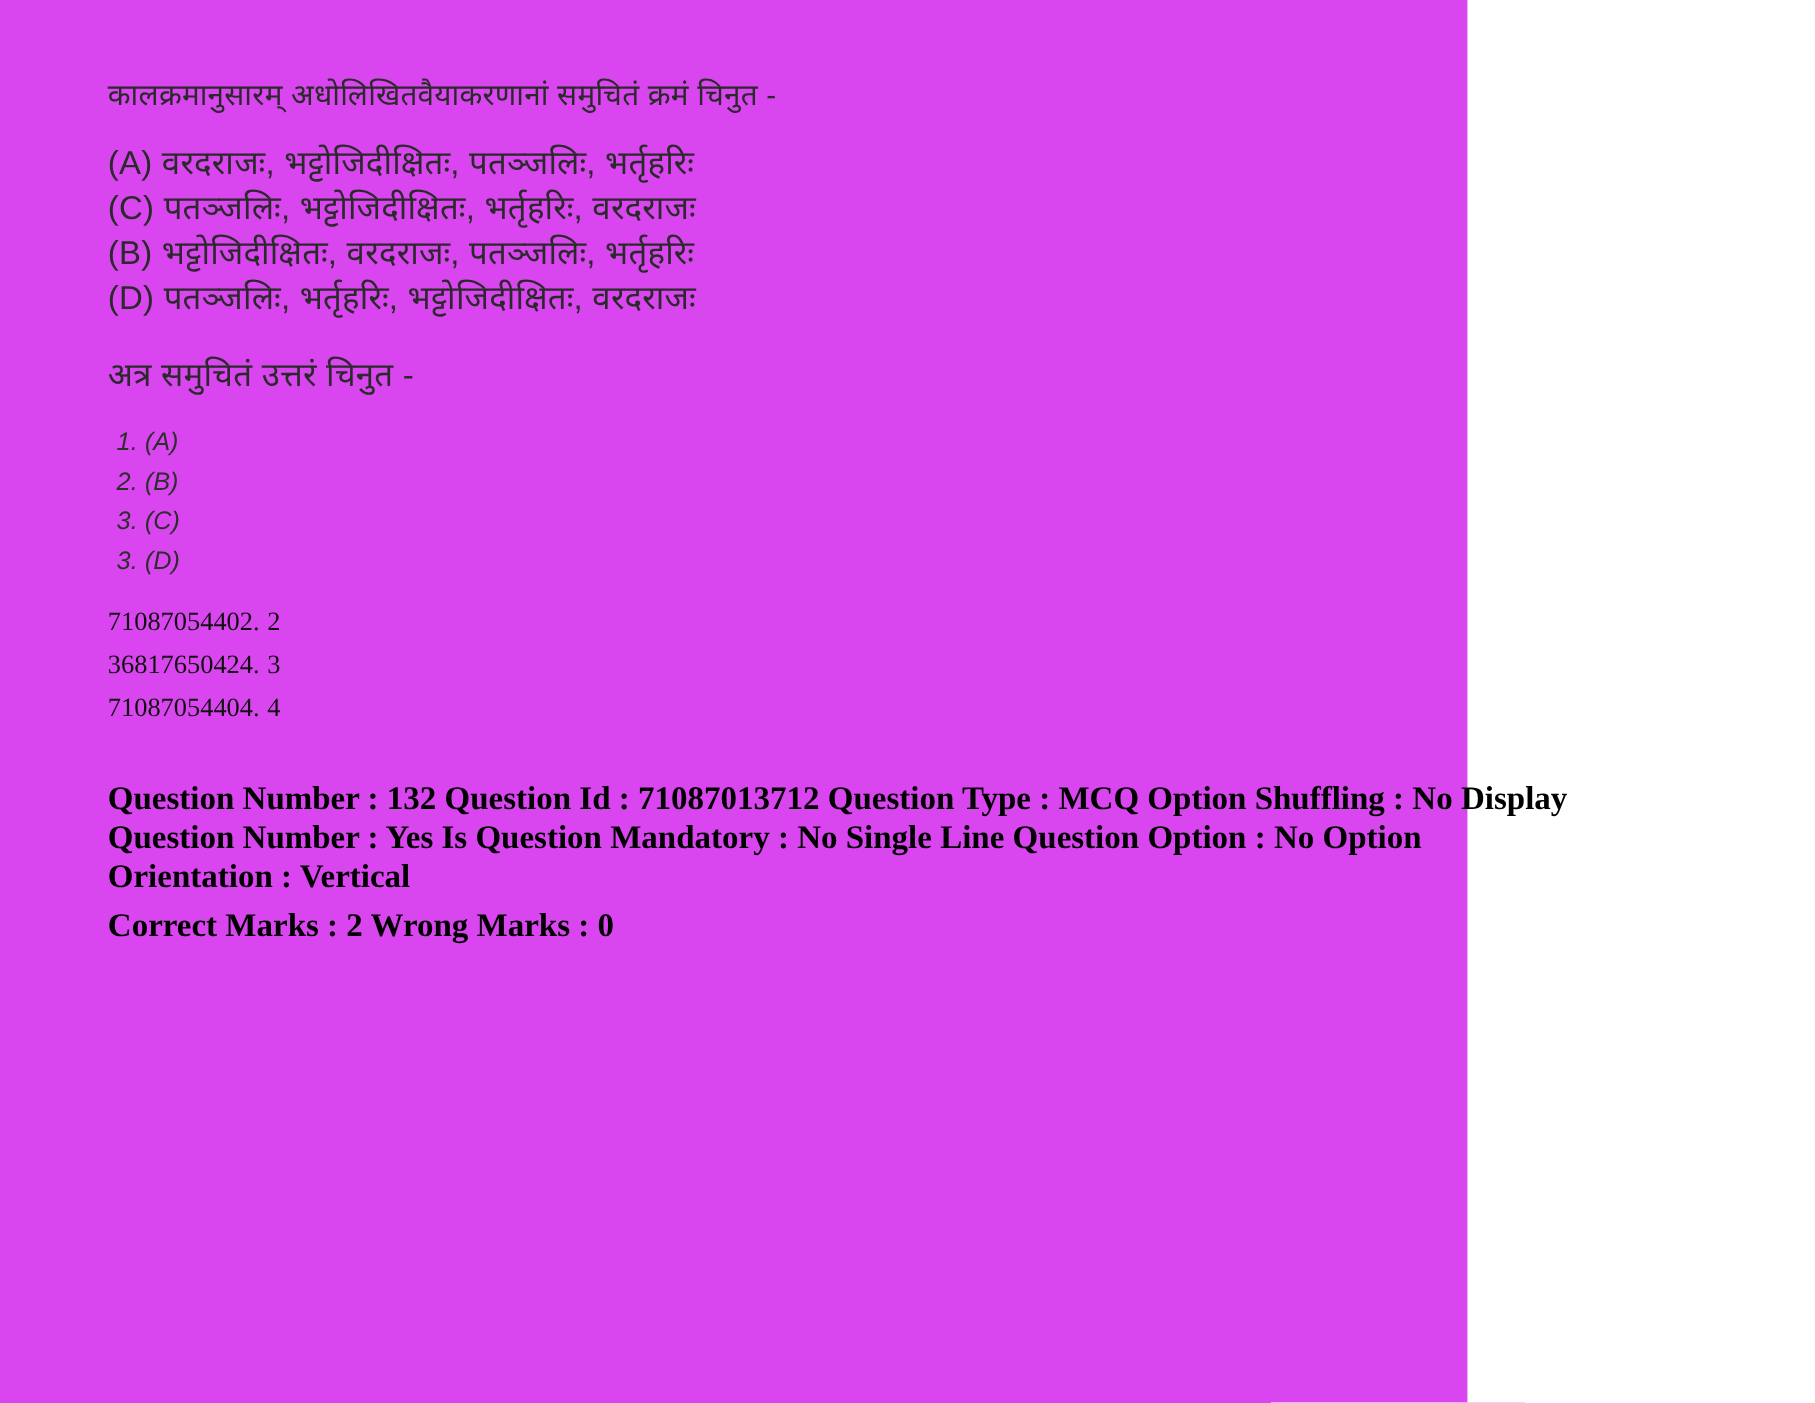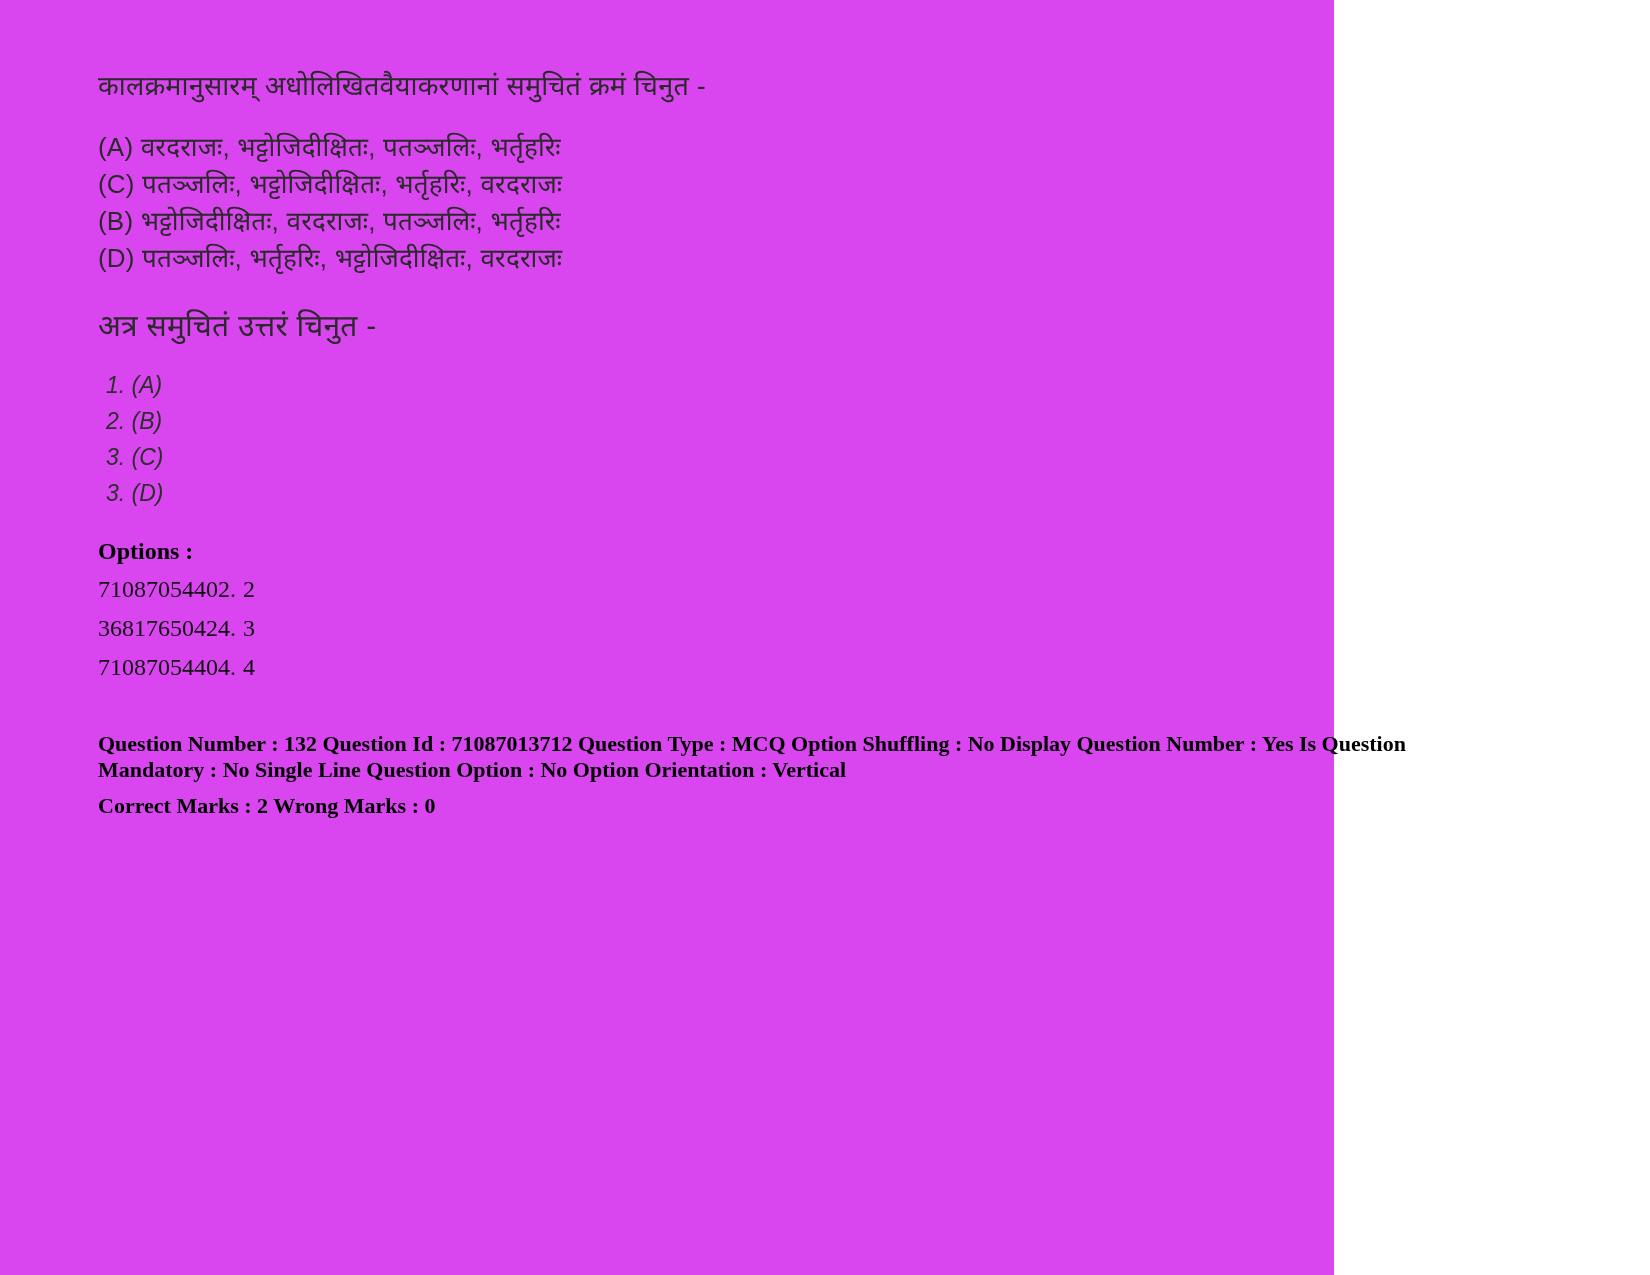--- a/index.html
+++ b/index.html
@@ -43,21 +43,21 @@
     font-size: 27px;
     margin: 0 0 30px 0;
     white-space: nowrap;
   }
   .choice-list {
     margin: 0 0 0 0;
     padding: 0;
     list-style: none;
   }
   .choice-list li {
-    font-size: 26px;
+    font-size: 30px;
     line-height: 1.0;
     margin: 0 0 11px 0;
     white-space: nowrap;
   }
   .sub-stem {
     font-size: 30px;
     margin: 36px 0 30px 0;
   }
 
   
@@ -94,21 +94,21 @@
     margin: 0 0 15px 0;
   }
   .option-id { }
   .option-val { margin-left: 7px; }
 
   
   .meta-block {
     margin-top: 52px;
     font-family: "Liberation Serif", "DejaVu Serif", serif;
     font-weight: bold;
-    font-size: 22px;
+    font-size: 30px;
     color: #000;
     line-height: 1.18;
     max-width: 1345px;
   }
   .meta-line {
     margin: 0;
   }
   .meta-line.marks {
     margin-top: 10px;
   }
@@ -131,21 +131,20 @@
     <p class="deva sub-stem">अत्र समुचितं उत्तरं चिनुत -</p>
 
     <ol class="answer-list">
       <li>1. (A)</li>
       <li>2. (B)</li>
       <li>3. (C)</li>
       <li>3. (D)</li>
     </ol>
 
     <div class="options-block">
-      <div class="options-heading">Options :</div>
 
       <div class="option-row">
         <span class="option-id">71087054402.</span><span class="option-val">2</span>
       </div>
       <div class="option-row">
         <span class="option-id">36817650424.</span><span class="option-val">3</span>
       </div>
       <div class="option-row">
         <span class="option-id">71087054404.</span><span class="option-val">4</span>
       </div>

